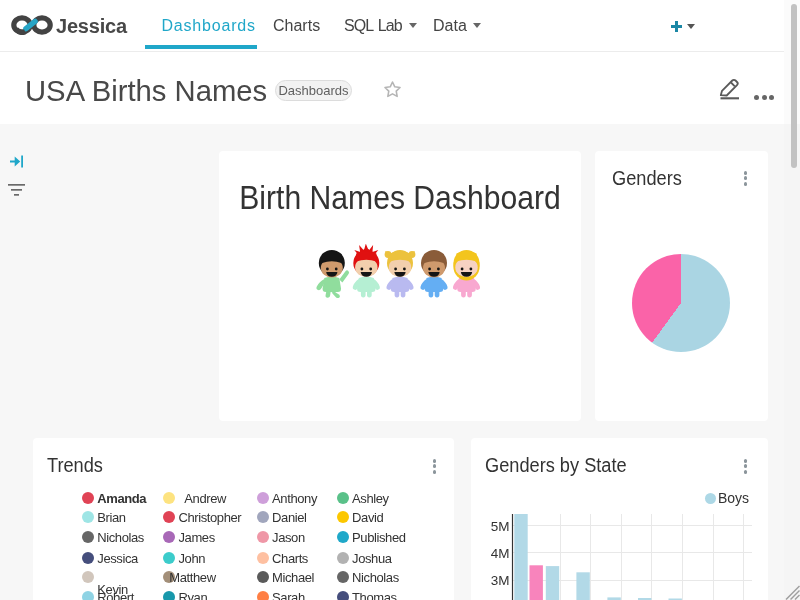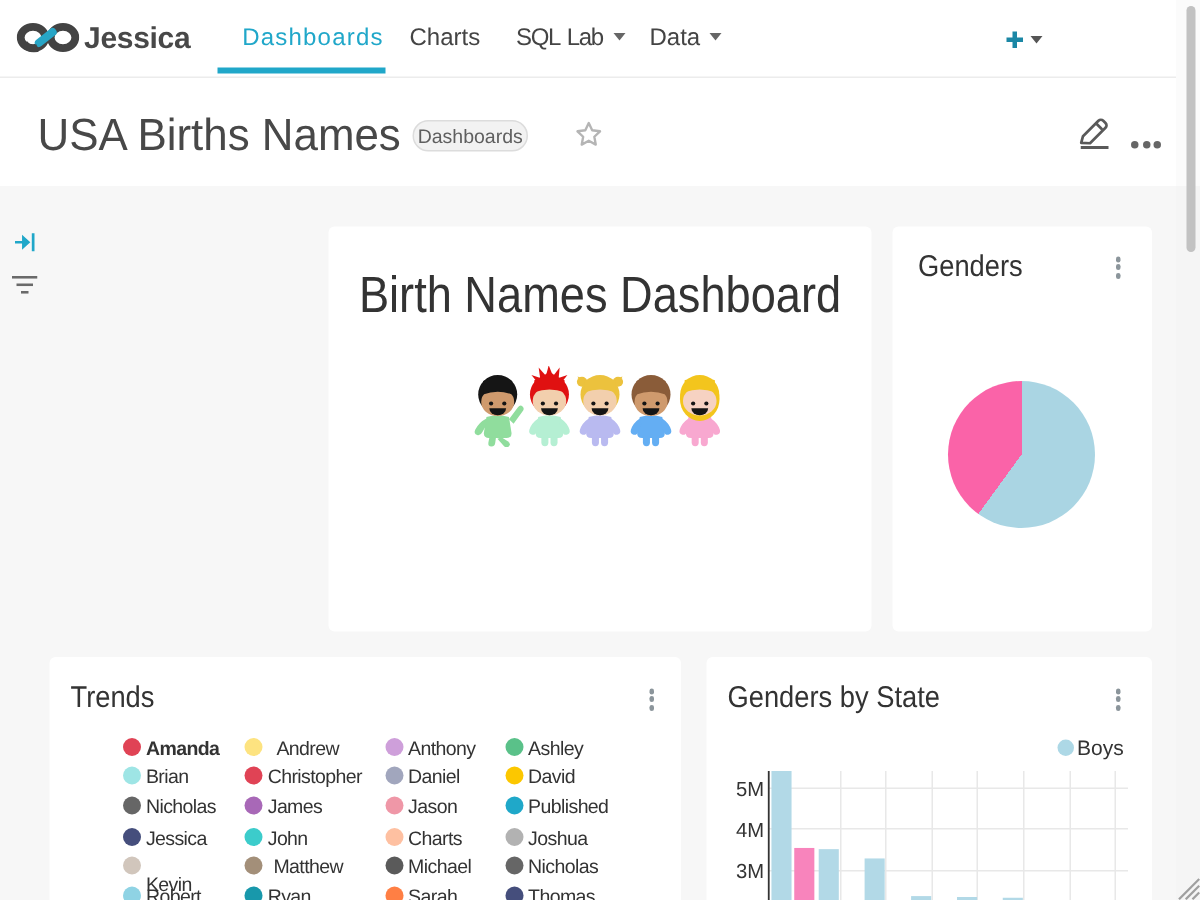--- a/index.html
+++ b/index.html
@@ -240,21 +240,21 @@
         <div class="lgrow" style="left:303.9px; top:109.5px;">
           <div class="lgdot" style="left:0; background:#b2b2b2"></div>
           <div class="lgtxt" style="left:15.2px;">Joshua</div>
         </div>
         <div class="lgrow" style="left:49.1px; top:129.3px;">
           <div class="lgdot" style="left:0; background:#d1c6bc"></div>
           <div class="lgtxt" style="left:15.2px;margin-top:12px;">Kevin</div>
         </div>
         <div class="lgrow" style="left:130.3px; top:129.3px;">
           <div class="lgdot" style="left:0; background:#a38f79"></div>
-          <div class="lgtxt" style="left:19px;">Matthew</div>
+          <div class="lgtxt" style="left:6px;">Matthew</div>
         </div>
         <div class="lgrow" style="left:223.9px; top:129.3px;">
           <div class="lgdot" style="left:0; background:#5a5a5a"></div>
           <div class="lgtxt" style="left:15.2px;">Michael</div>
         </div>
         <div class="lgrow" style="left:303.9px; top:129.3px;">
           <div class="lgdot" style="left:0; background:#666666"></div>
           <div class="lgtxt" style="left:15.2px;">Nicholas</div>
         </div>
         <div class="lgrow" style="left:49.1px; top:149.3px;">

